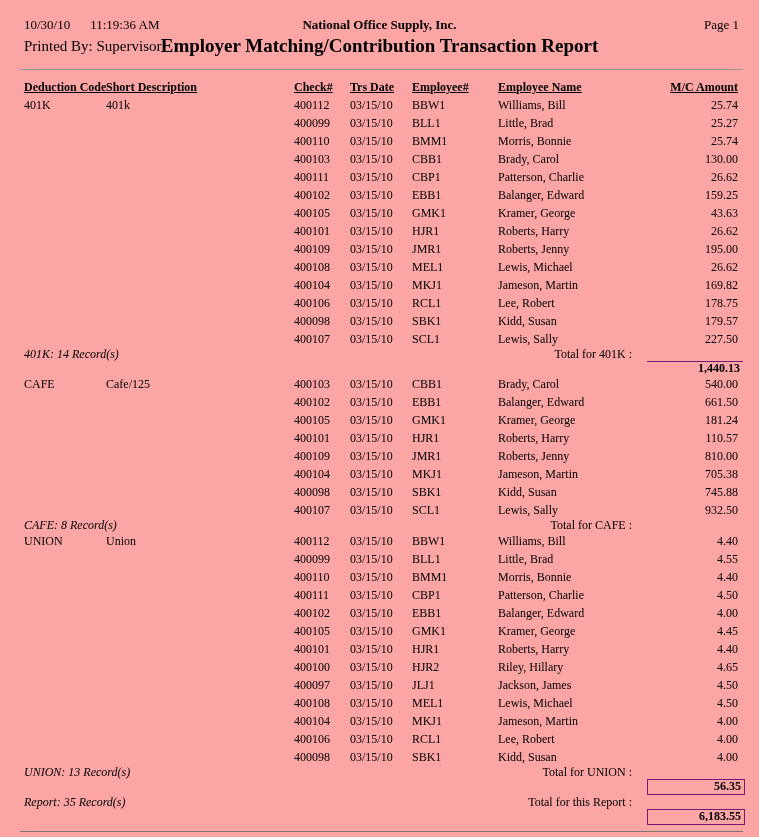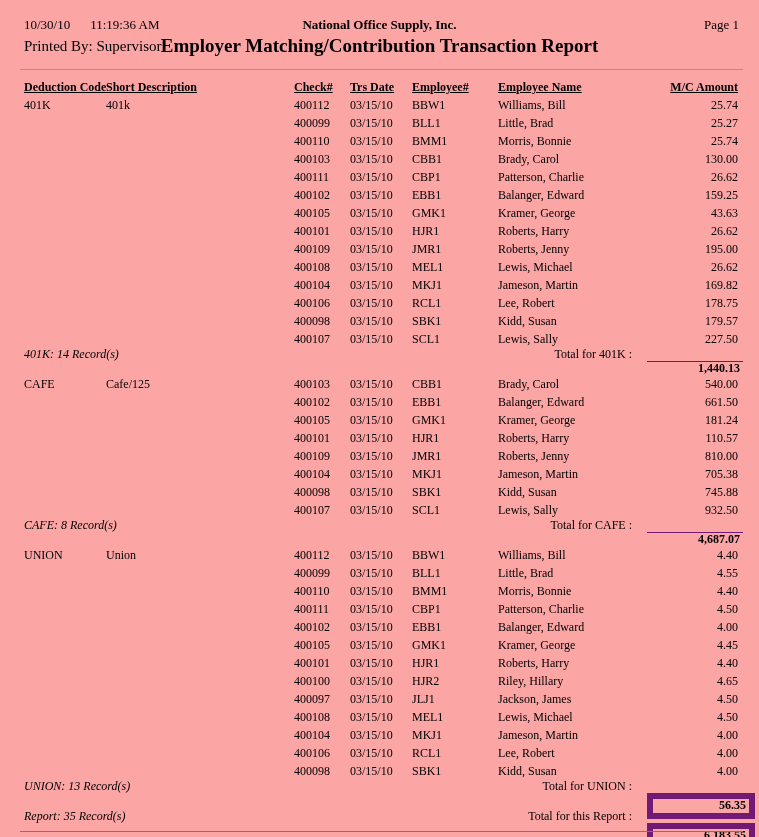--- a/index.html
+++ b/index.html
@@ -31,21 +31,21 @@
   .c-date{left:350px;}
   .c-emp{left:412px;}
   .c-name{left:498px;}
   .c-amt{left:640px;width:98px;text-align:right;}
   .c-records{left:24px;font-style:italic;}
   .total-label{left:410px;width:222px;text-align:right;font-weight:normal;}
   .total-amount{
     left:647px;width:93px;height:13px;text-align:right;padding-right:3px;
     border-top:1px solid #701a75;font-weight:bold;
   }
-  .boxed{border:6px solid #701a75;height:14px;}
+  .boxed{border:1px solid #701a75;height:14px;}
   .rpt-block{margin-top:3px;}
 </style>
 </head>
 <body>
 
 <div class="page">
 
   <div class="h-date">
     <span>10/30/10</span><span class="h-time">11:19:36 AM</span>
   </div>
@@ -228,23 +228,20 @@
         <div class="row">
           <span class="c-check">400107</span>
           <span class="c-date">03/15/10</span>
           <span class="c-emp">SCL1</span>
           <span class="c-name">Lewis, Sally</span>
           <span class="c-amt">932.50</span>
         </div>
         <div class="grp-footer">
           <span class="c-records">CAFE: 8 Record(s)</span>
           <span class="total-label">Total for CAFE :</span>
-        </div>
-        <div class="total-row">
-          <span class="total-amount">4,687.07</span>
         </div>
         <div class="row">
           <span class="c-code">UNION</span>
           <span class="c-desc">Union</span>
           <span class="c-check">400112</span>
           <span class="c-date">03/15/10</span>
           <span class="c-emp">BBW1</span>
           <span class="c-name">Williams, Bill</span>
           <span class="c-amt">4.40</span>
         </div>

